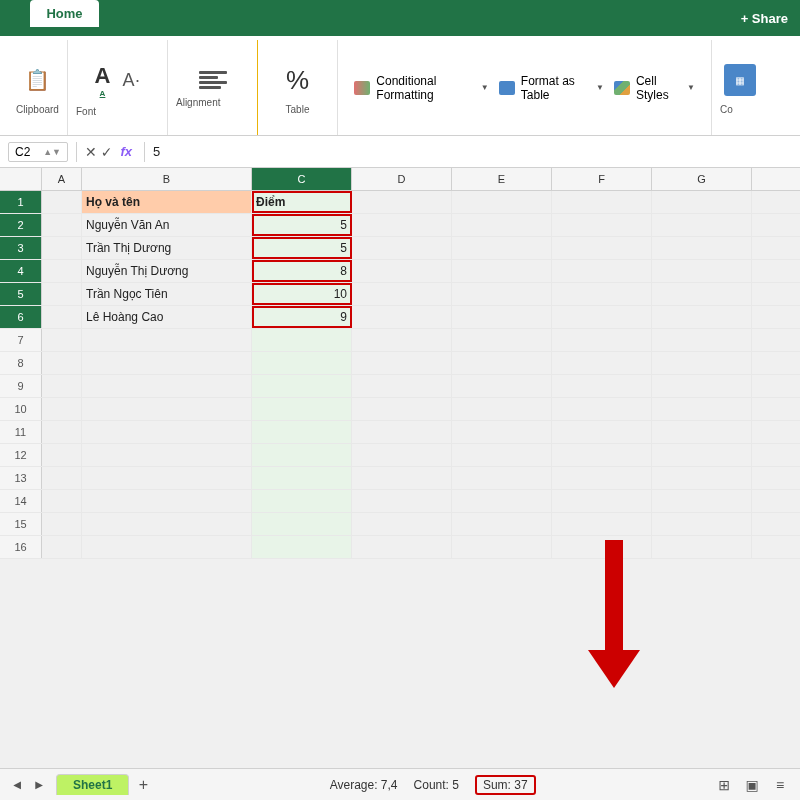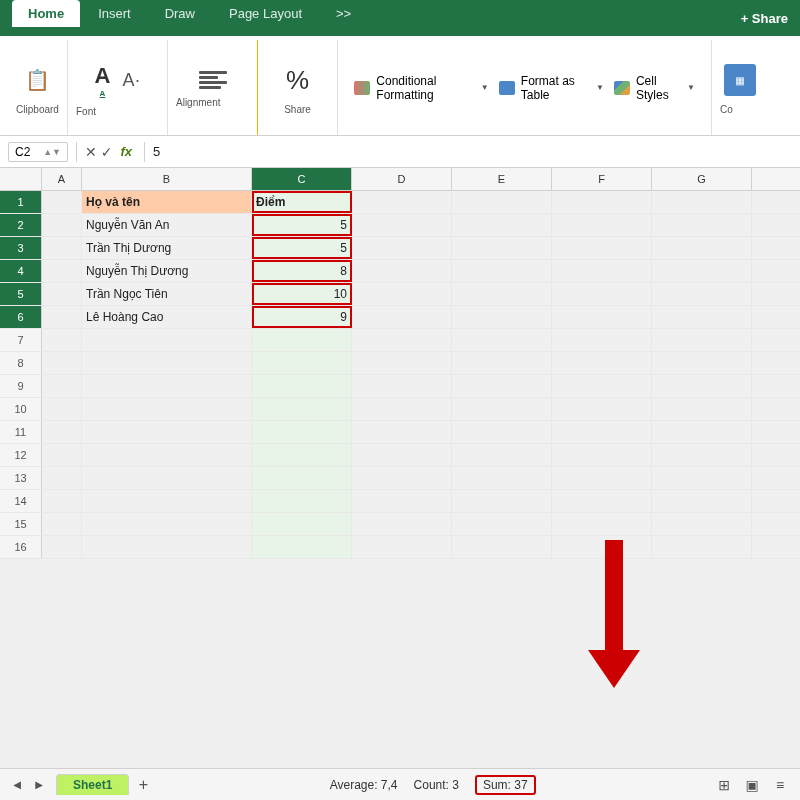--- a/index.html
+++ b/index.html
@@ -9,22 +9,23 @@
     .title-bar {
       background: #217346;
       height: 36px;
       display: flex;
       align-items: center;
       justify-content: space-between;
       padding: 0 12px;
     }
     .title-bar-tabs {
       display: flex;
-      align-items: flex-start;
+      align-items: center;
       height: 100%;
+      flex-direction: column;
     }
     .tab {
       padding: 6px 16px;
       font-size: 13px;
       color: rgba(255,255,255,0.85);
       cursor: pointer;
       border-radius: 4px 4px 0 0;
       margin-right: 2px;
     }
     .tab.active {
@@ -170,21 +171,21 @@
       display: flex;
       gap: 4px;
       align-items: center;
     }
     .formula-icons span {
       cursor: pointer;
       color: #555;
       font-size: 14px;
     }
     .formula-fx {
-      color: #4d7c0f;
+      color: #8b5cf6;
       font-style: italic;
       font-size: 13px;
       font-weight: bold;
       margin: 0 4px;
     }
     .formula-input {
       flex: 1;
       font-size: 13px;
       color: #222;
     }
@@ -440,21 +441,21 @@
         <div style="height:3px;background:#555;border-radius:1px;width:80%;"></div>
       </div>
     </div>
     <div class="ribbon-group-label">Alignment</div>
   </div>
 
   <div class="number-group">
     <div class="ribbon-icon-btn">
       <span style="font-size:26px;font-weight:300;color:#333;">%</span>
     </div>
-    <div class="ribbon-group-label">Share</div>
+    <div class="ribbon-group-label">Table</div>
   </div>
 
   <div class="styles-group">
     <div class="styles-row">
       <span class="cond-format-icon"></span>
       <span style="font-size:12px;">Conditional Formatting</span>
       <span class="dropdown-arrow">▼</span>
     </div>
     <div class="styles-row">
       <span class="table-icon"></span>
@@ -687,21 +688,21 @@
 
 <div class="bottom-bar">
   <div class="sheet-nav">
     <div class="nav-btn">◀</div>
     <div class="nav-btn">▶</div>
   </div>
   <div class="sheet-tab">Sheet1</div>
   <div class="add-sheet-btn">+</div>
   <div class="status-bar">
     <span class="status-item">Average: 7,4</span>
-    <span class="status-item">Count: 3</span>
+    <span class="status-item">Count: 5</span>
     <span class="status-sum">Sum: 37</span>
   </div>
   <div class="view-btns">
     <div class="view-btn">⊞</div>
     <div class="view-btn">▣</div>
     <div class="view-btn">≡</div>
   </div>
 </div>
 
 </body></html>

